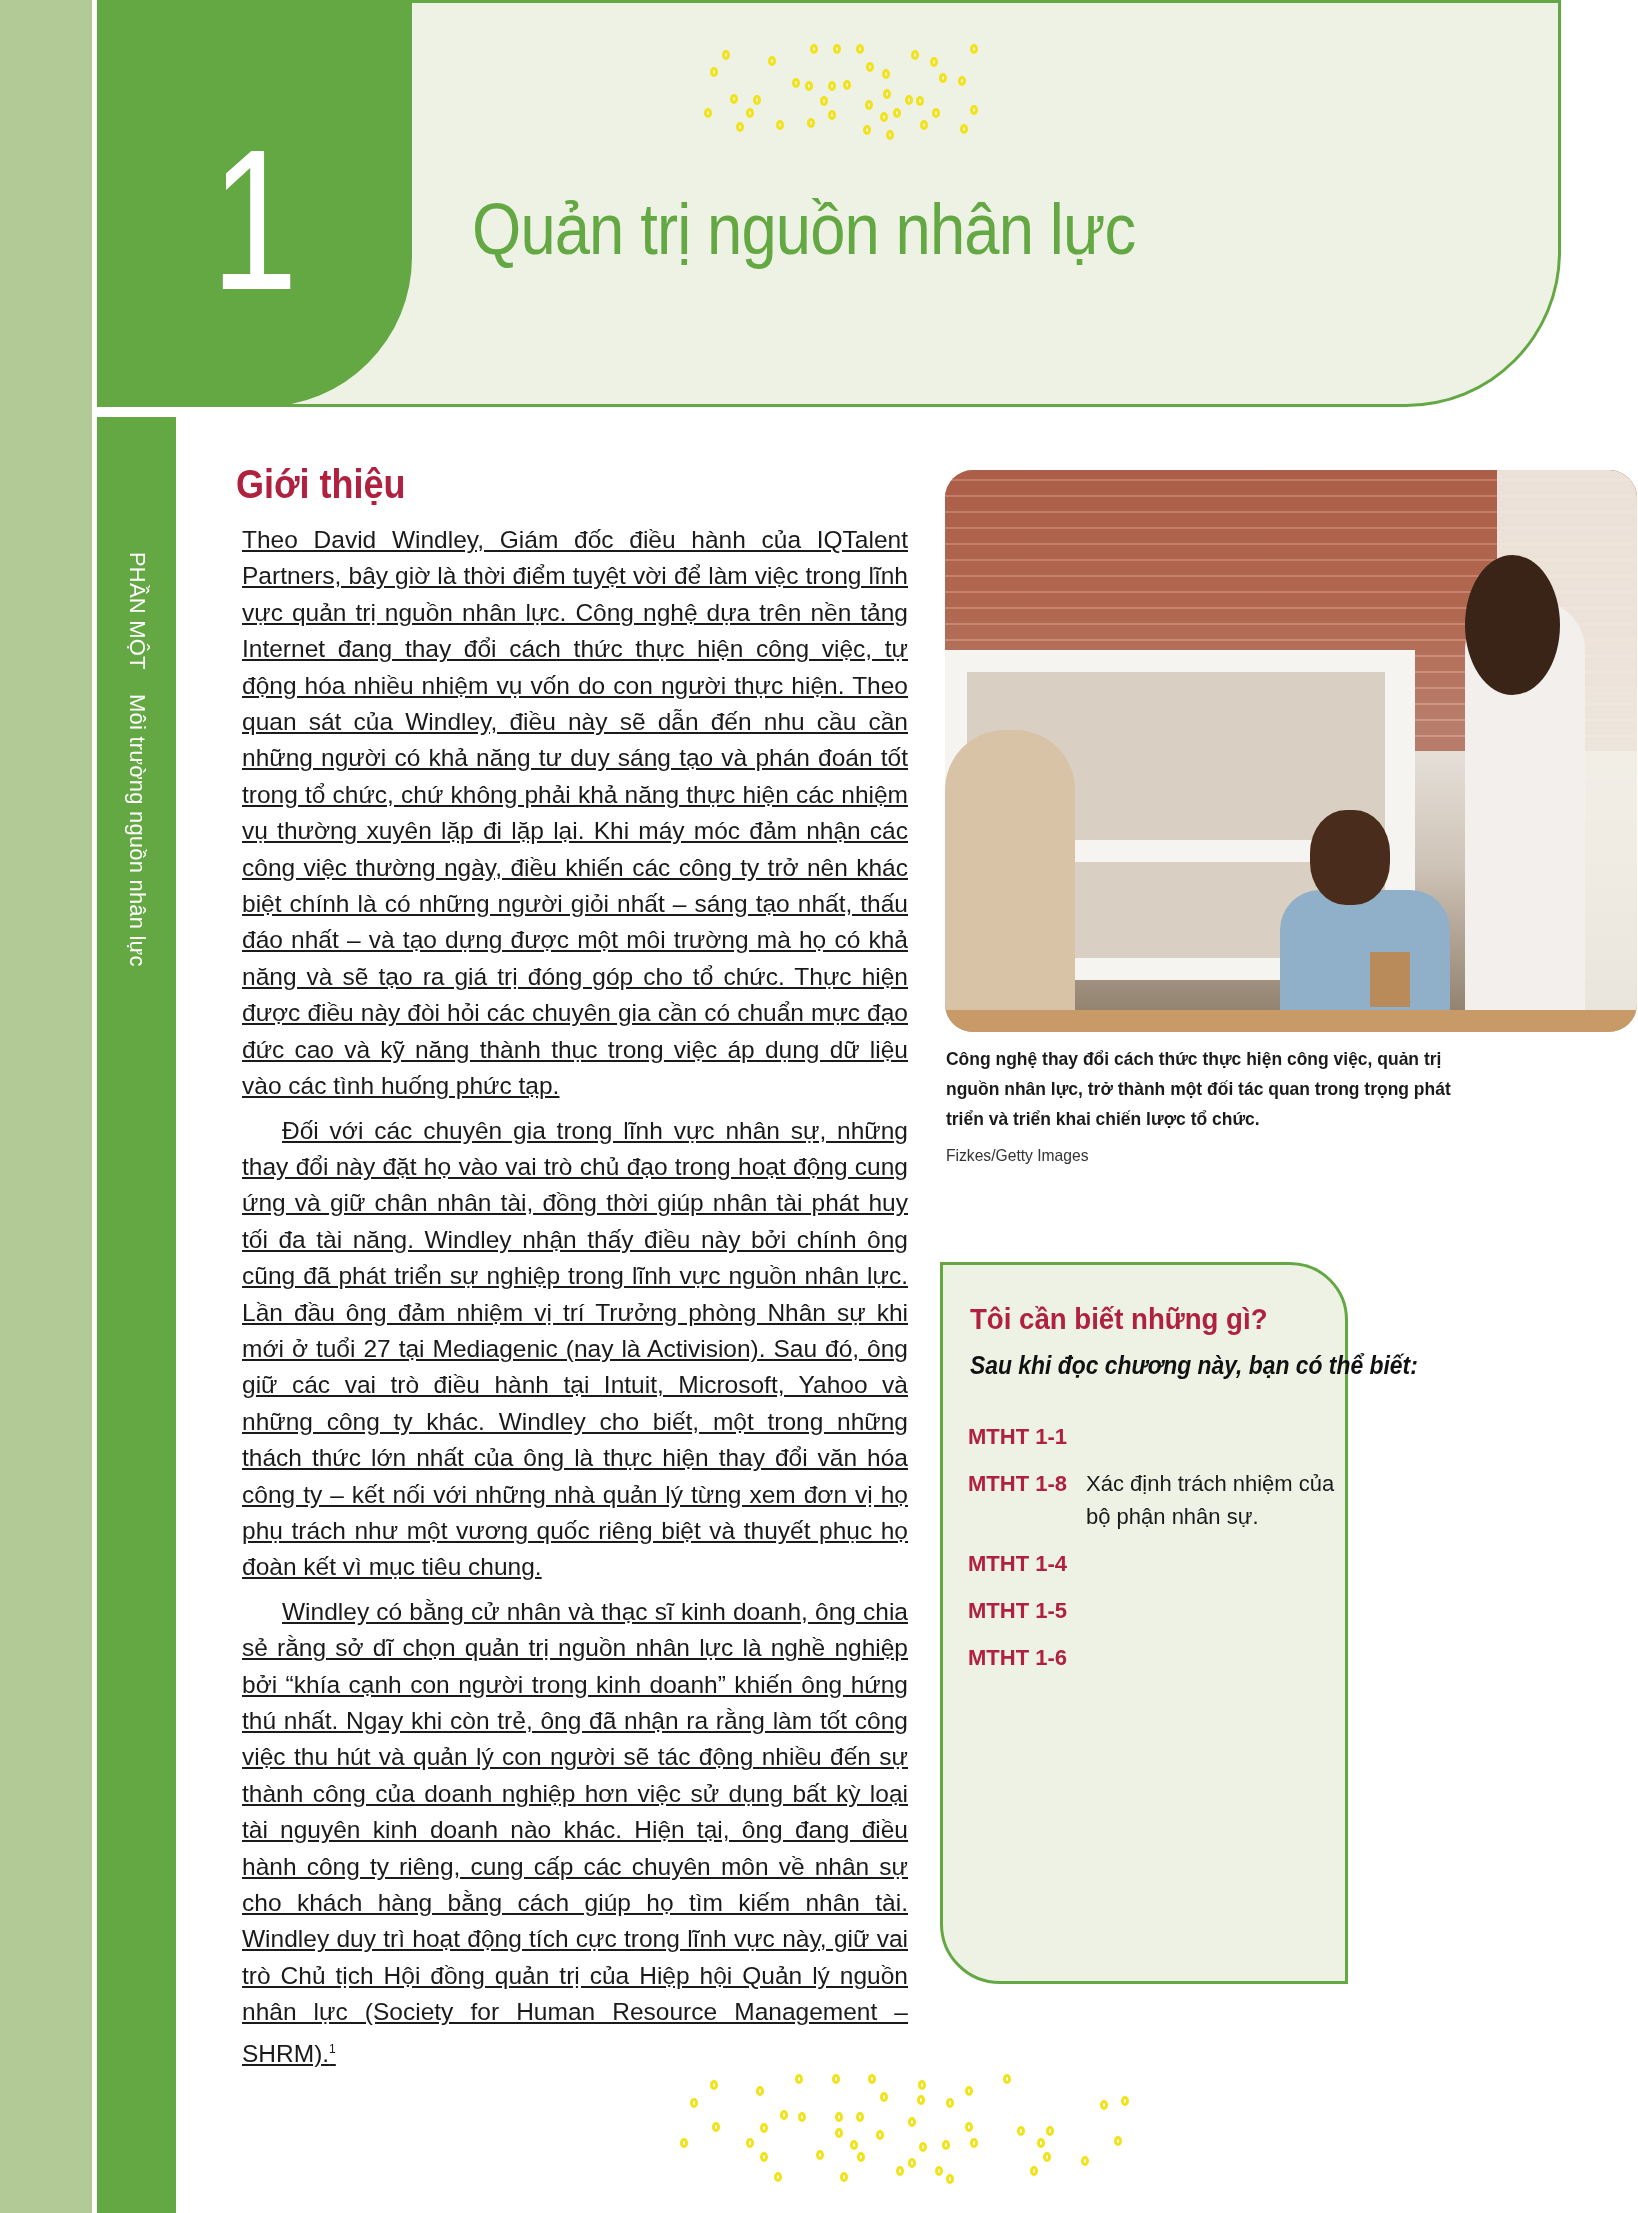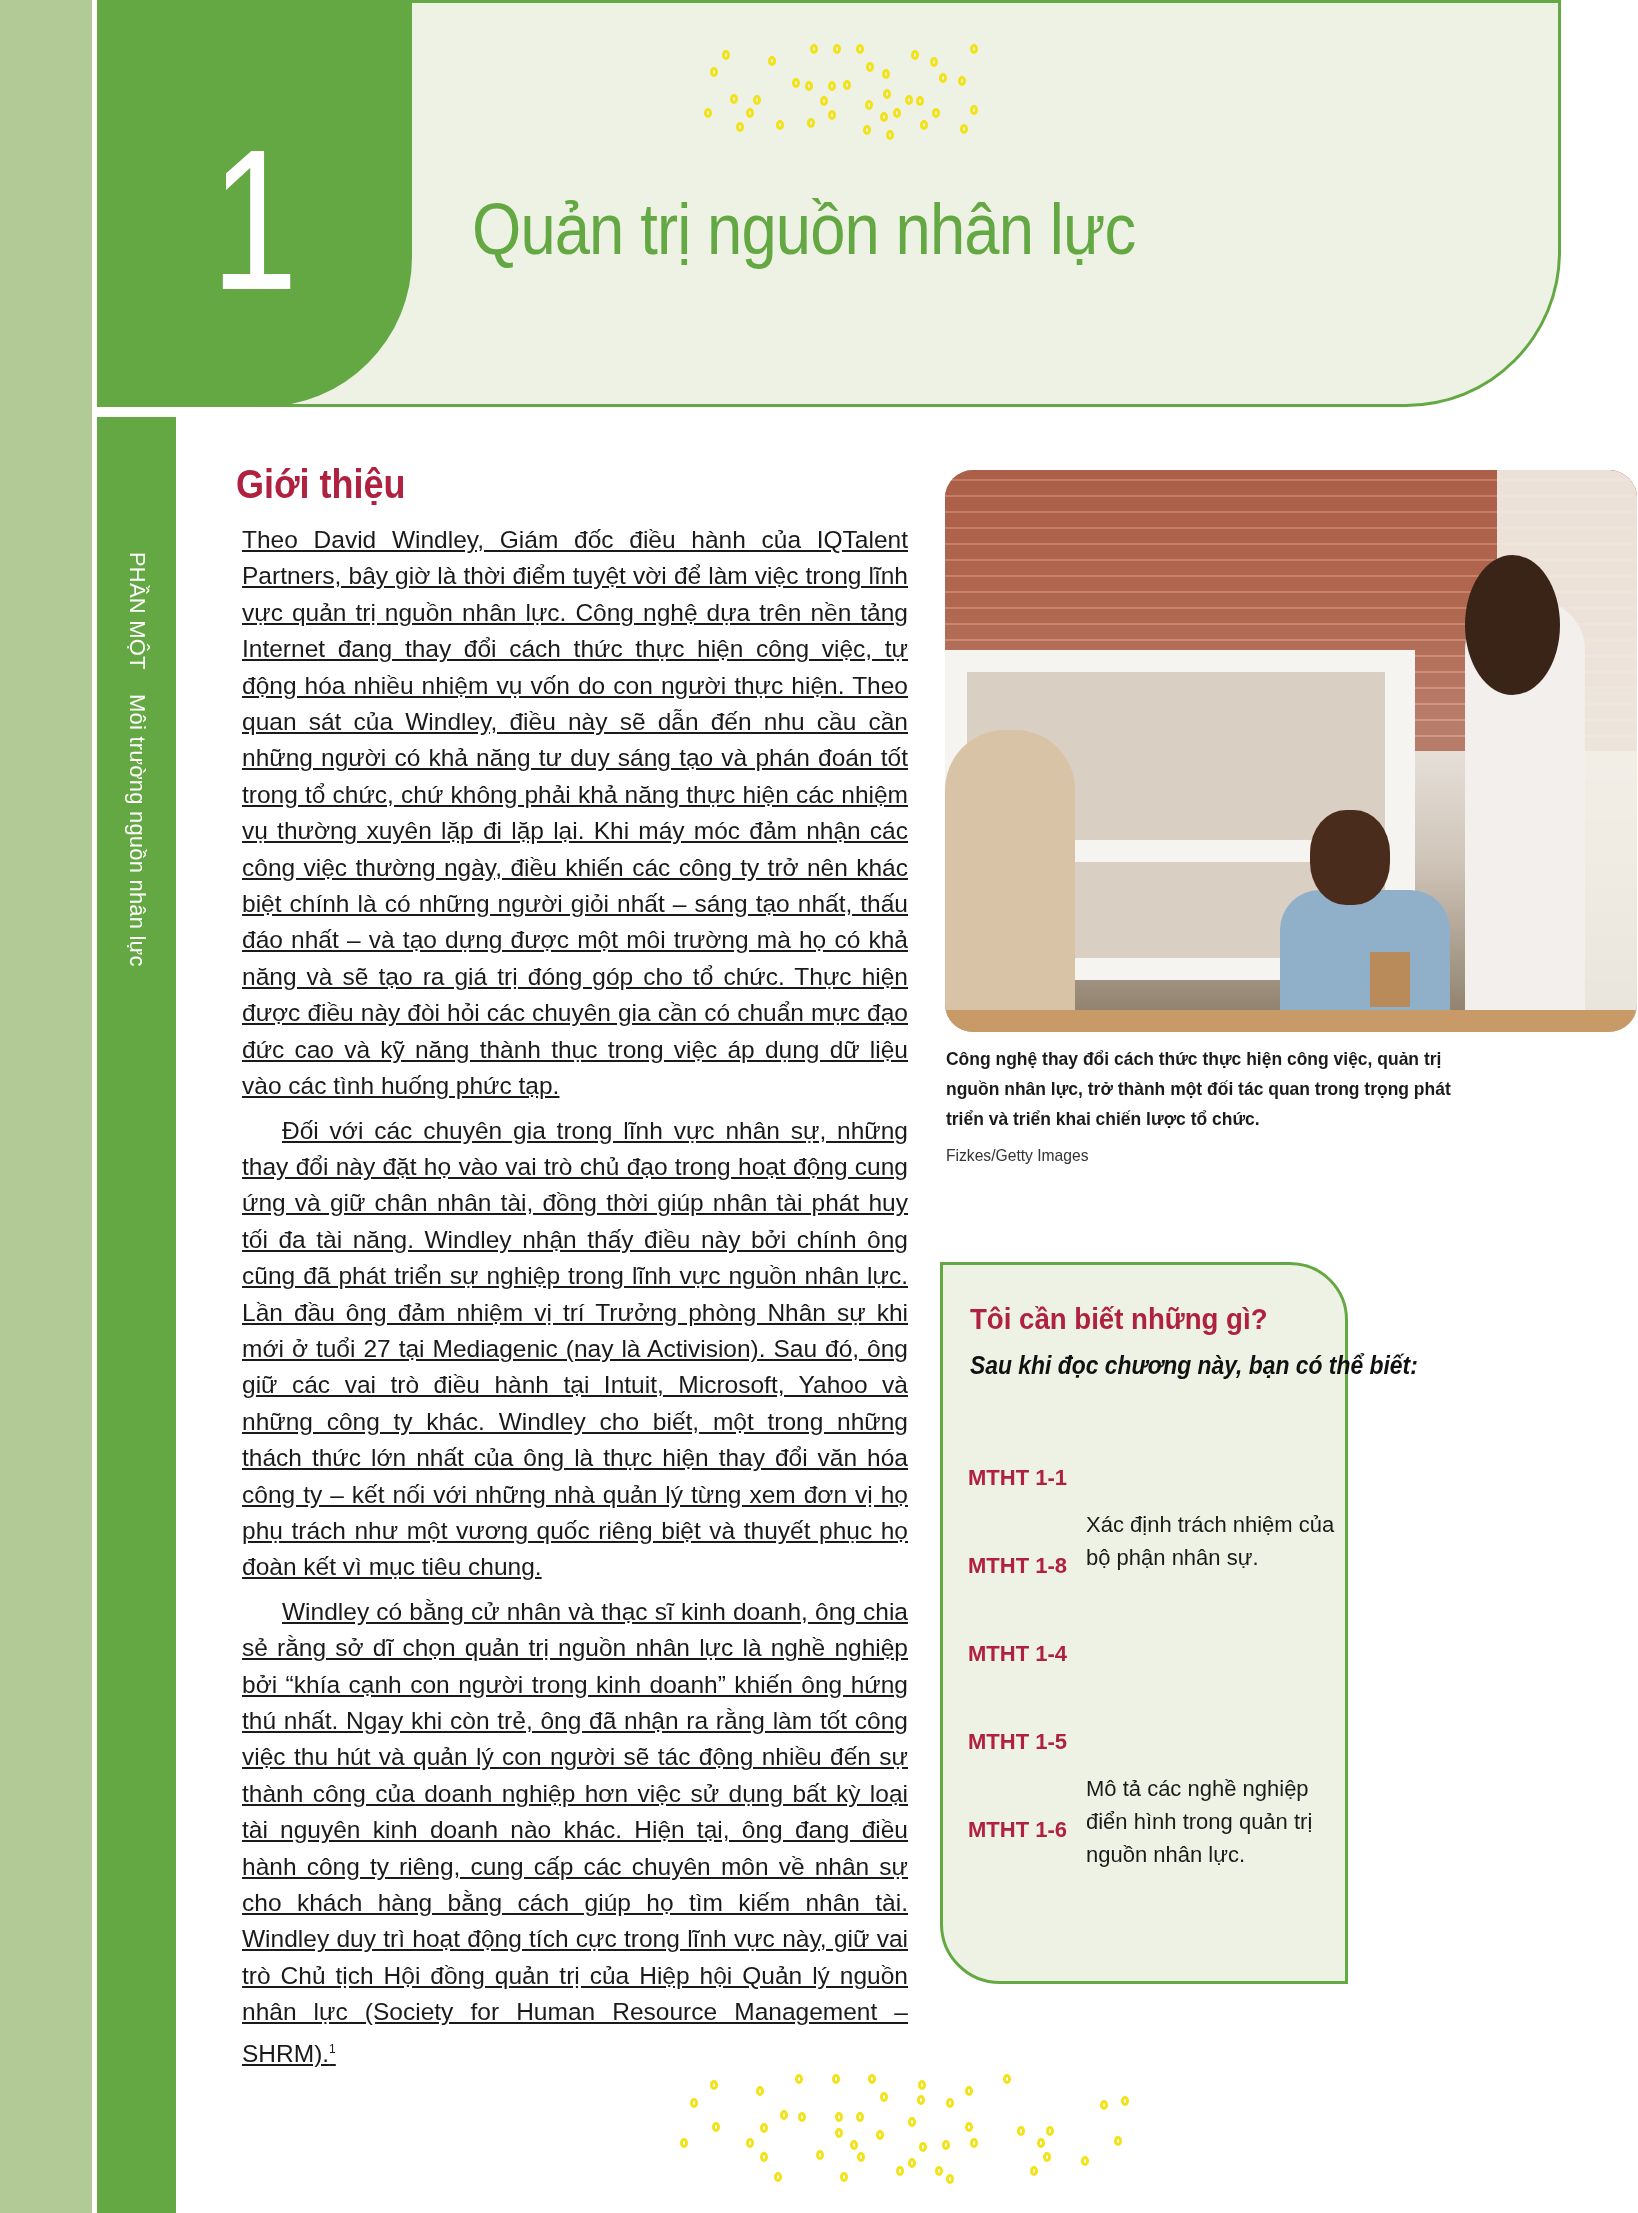--- a/index.html
+++ b/index.html
@@ -52,21 +52,21 @@
   .credit { position:absolute; left:946px; top:1146px; font-size:17px; color:#333; transform:scaleX(0.92); transform-origin:left top; }
 
   .obj-box { position:absolute; left:940px; top:1262px; width:408px; height:722px; background:#eef2e4;
              border:3px solid #64a843; box-sizing:border-box; border-top-right-radius:58px; border-bottom-left-radius:60px; }
   .obj-title { position:absolute; left:970px; top:1302px; font-size:30px; font-weight:bold; color:#b0213f;
                transform:scaleX(0.92); transform-origin:left top; }
   .obj-sub { position:absolute; left:970px; top:1350px; font-size:26px; font-weight:bold; font-style:italic; color:#111;
              transform:scaleX(0.88); transform-origin:left top; white-space:nowrap; }
   .obj-list { position:absolute; left:968px; top:1420px; width:370px; }
   .obj-item { display:flex; margin-bottom:14px; }
-  .obj-code { width:118px; flex:none; font-size:22px; font-weight:bold; color:#b0213f; line-height:33px; white-space:nowrap;margin-top:41px; }
+  .obj-code { width:118px; flex:none; font-size:22px; font-weight:bold; color:#b0213f; line-height:33px; white-space:nowrap; }
   .obj-text { font-size:22px; line-height:33px; color:#1a1a1a; }
 </style>
 </head>
 <body>
 
 <div class="strip-light"></div>
 
 <div class="header-box"></div>
 <div class="header-num-block"></div>
 <div class="chapter-num">1</div>
@@ -154,21 +154,20 @@
     <span class="obj-text">Xác định trách nhiệm của bộ phận nhân sự.</span>
   </div>
   <div class="obj-item">
     <span class="obj-code">MTHT 1-4</span>
   </div>
   <div class="obj-item">
     <span class="obj-code">MTHT 1-5</span>
   </div>
   <div class="obj-item">
     <span class="obj-code">MTHT 1-6</span>
-    <span class="obj-text">Mô tả các nghề nghiệp điển hình trong quản trị nguồn nhân lực.</span>
   </div>
 </div>
 
 <div class="dots" style="left:680px;top:2070px;width:490px;height:130px;">
   <span class="dot" style="left:30px;top:10px"></span>
     <span class="dot" style="left:76px;top:16px"></span>
   <span class="dot" style="left:115px;top:4px"></span>
     <span class="dot" style="left:152px;top:4px"></span>
   <span class="dot" style="left:188px;top:4px"></span>
     <span class="dot" style="left:238px;top:10px"></span>

